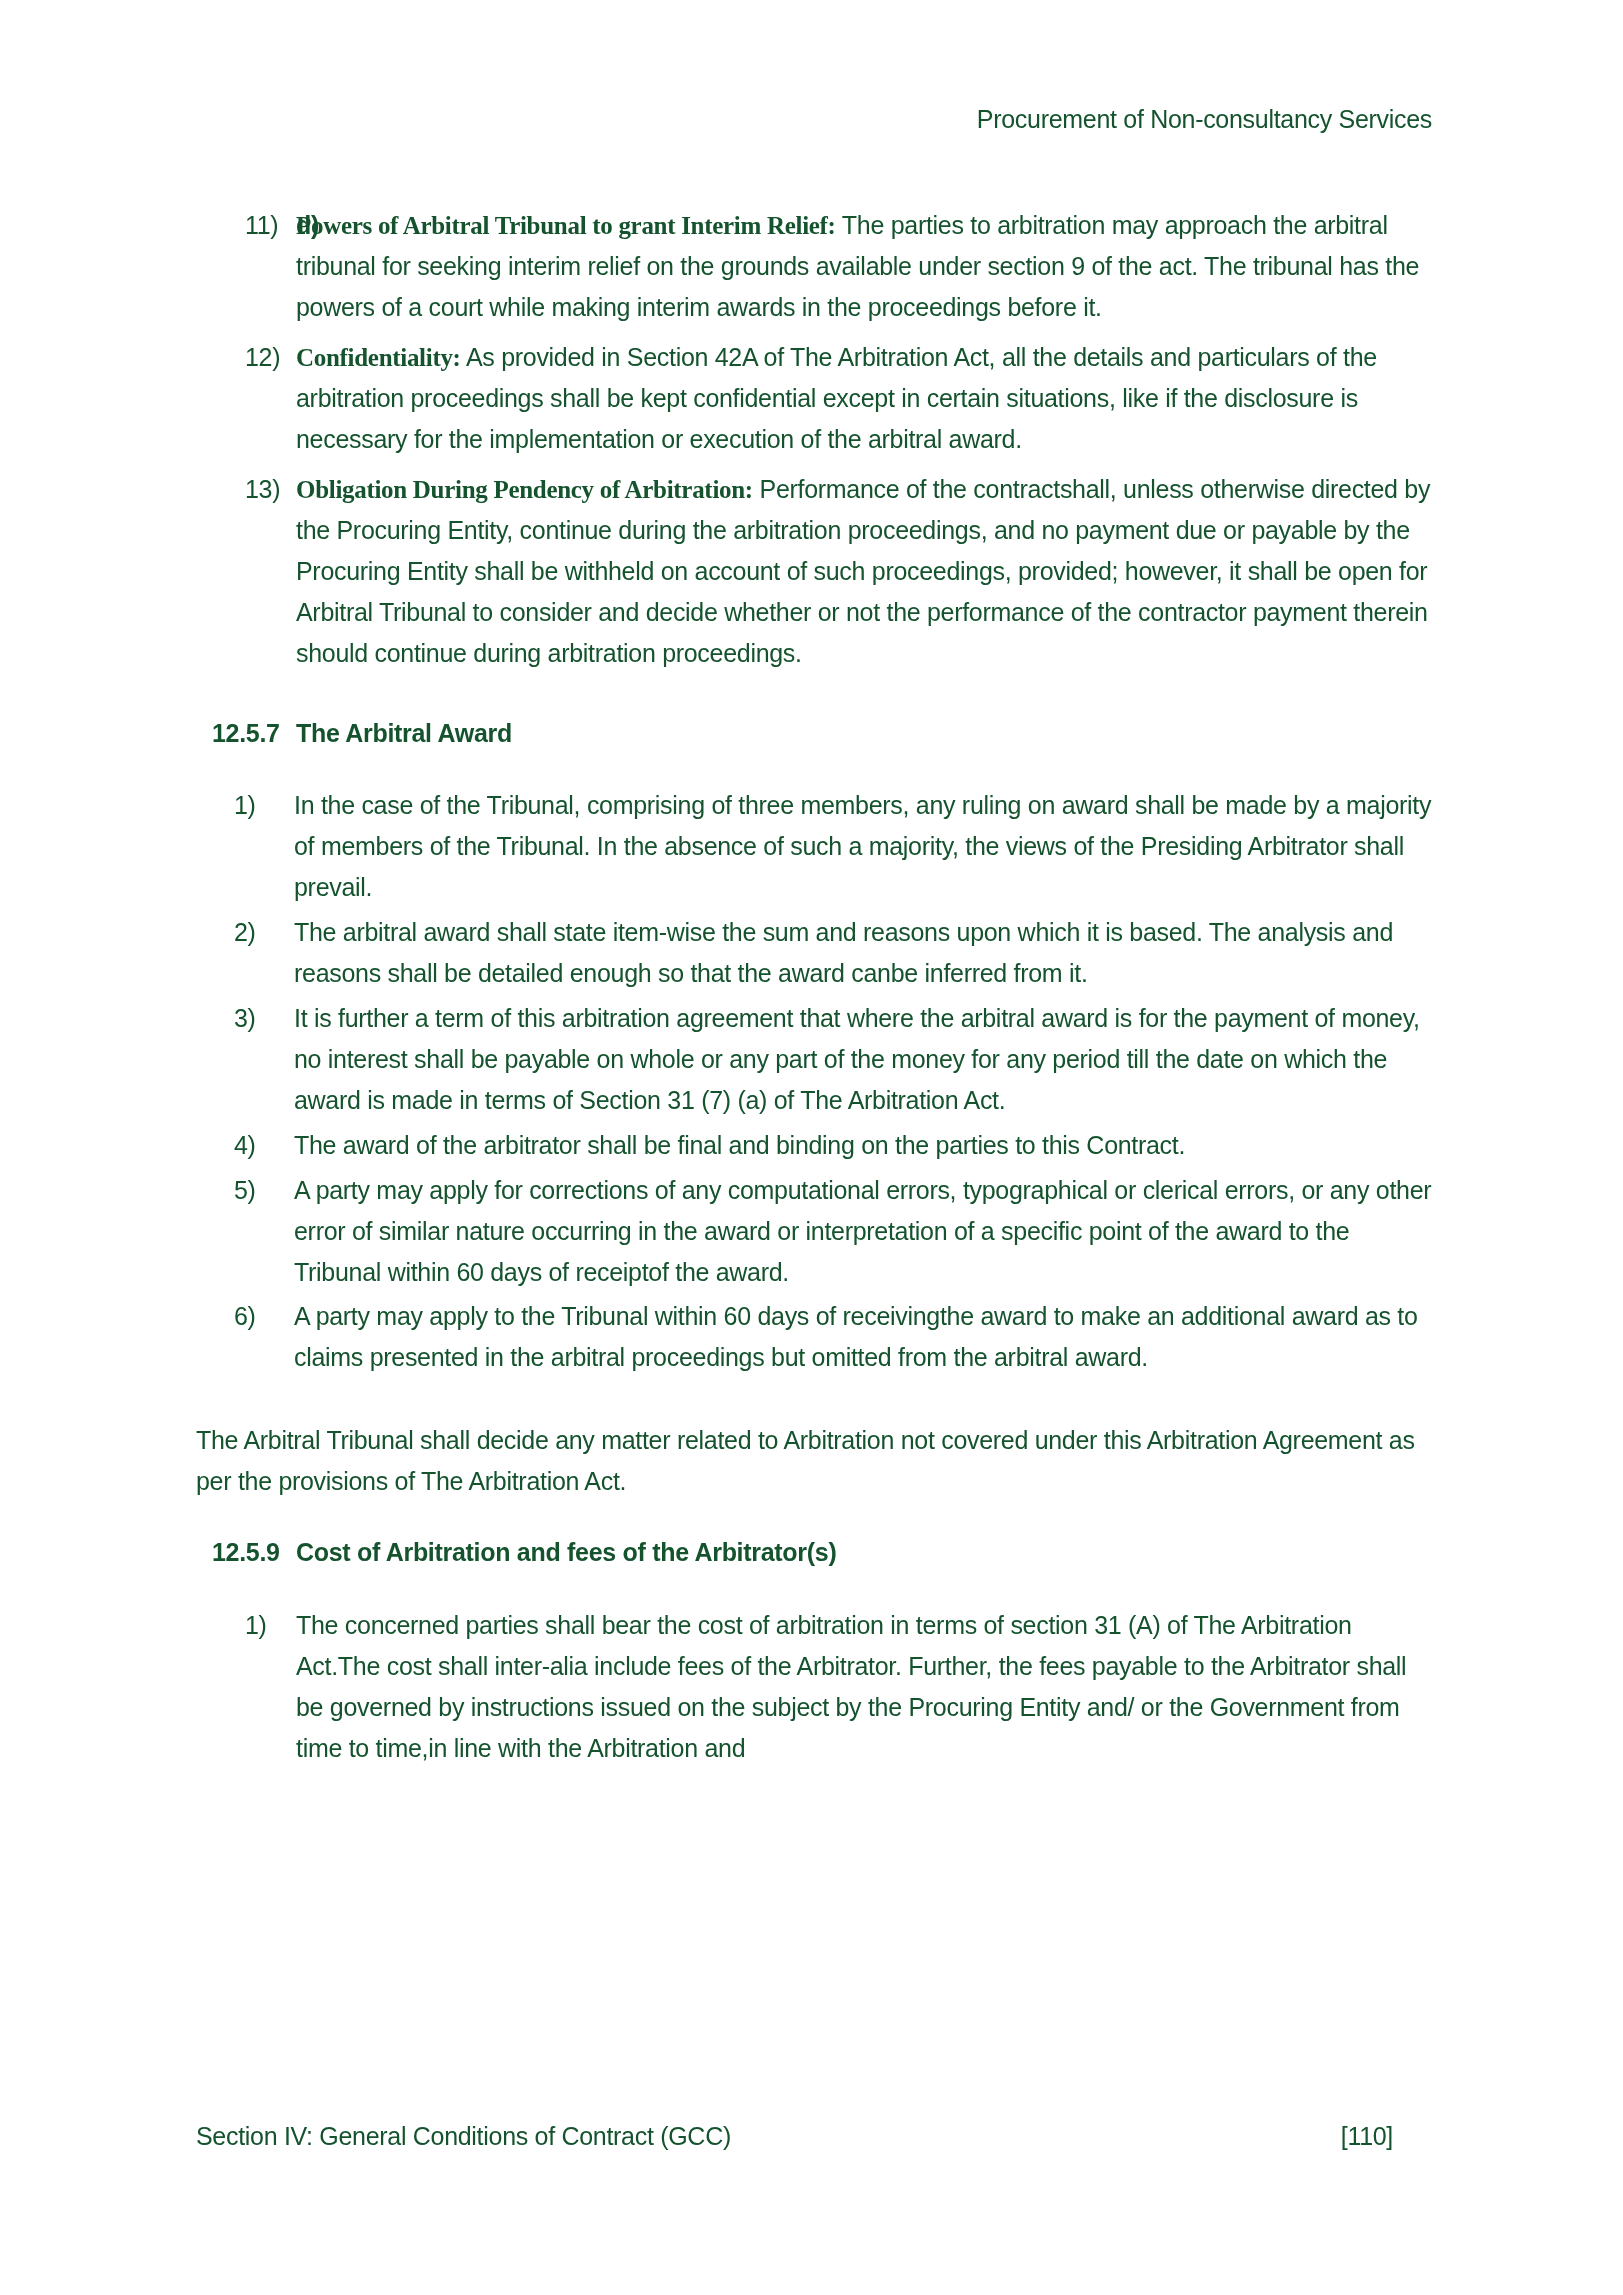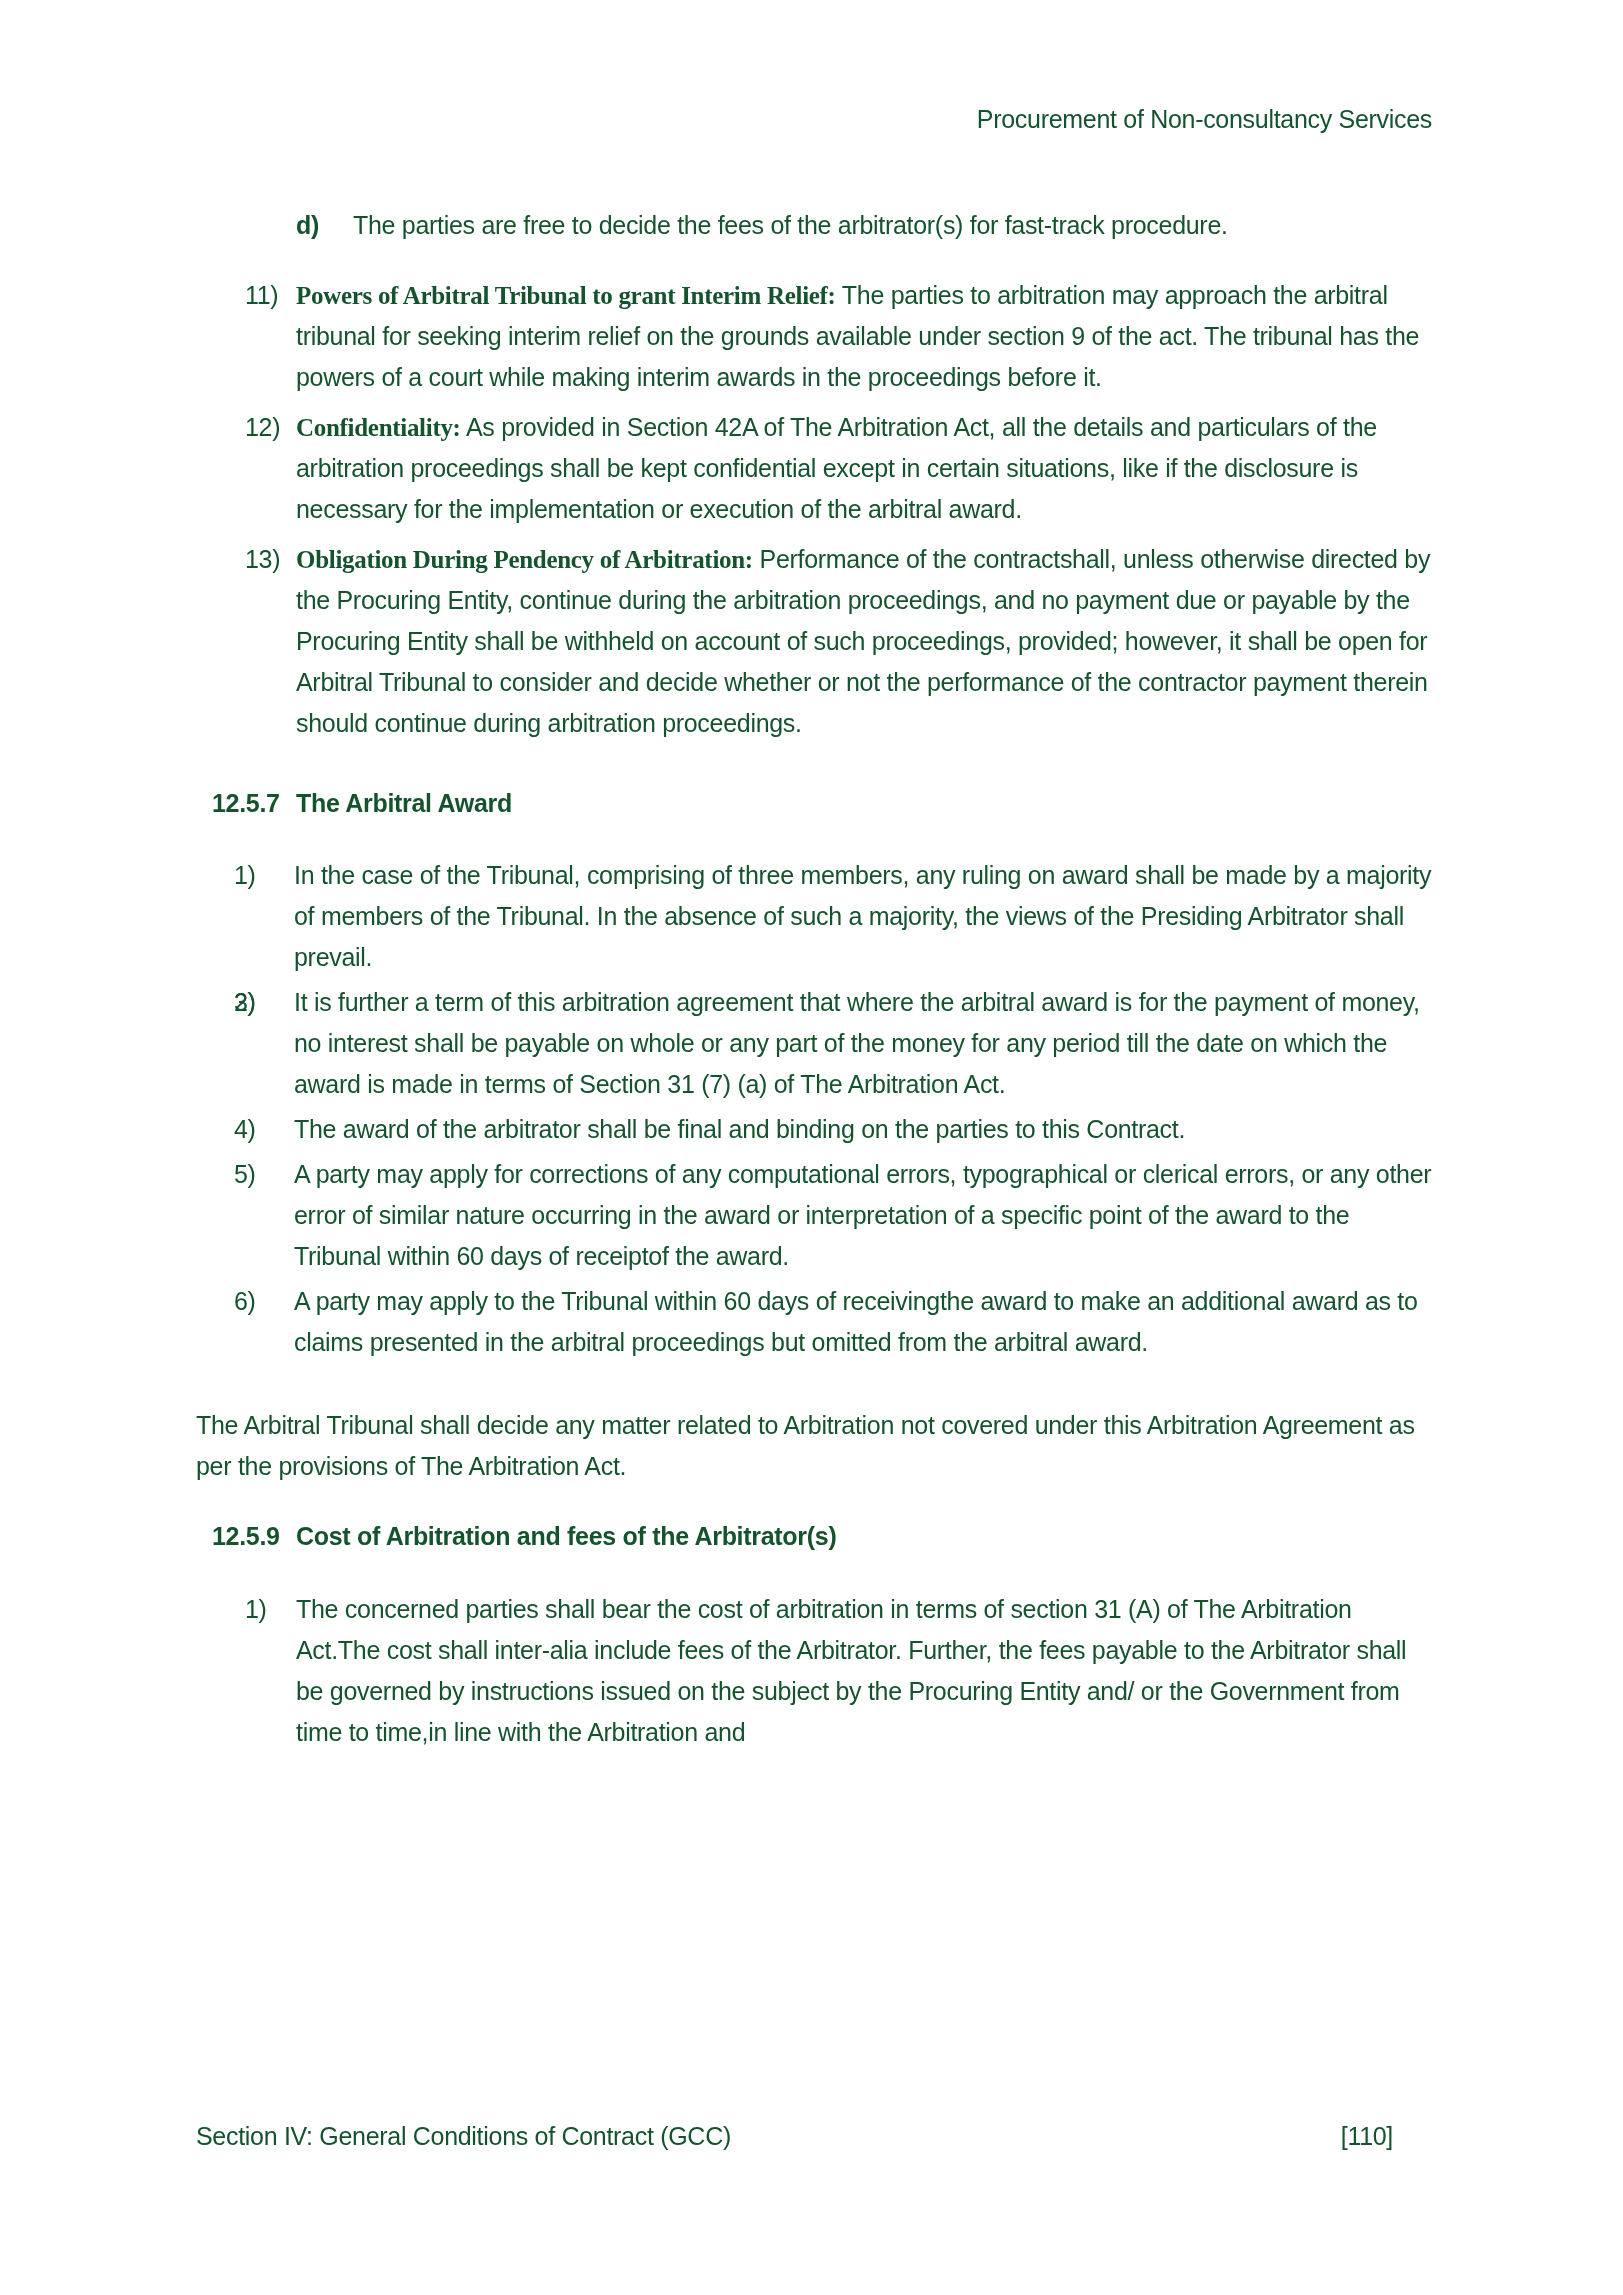--- a/index.html
+++ b/index.html
@@ -77,21 +77,20 @@
 
 <div class="page">
   <div class="margin-box">
 
     <div class="header">
       <span>Procurement of Non-consultancy Services</span>
     </div>
 
     <div class="li item-d">
       <span class="num">d)</span>
-      <span>The parties are free to decide the fees of the arbitrator(s) for fast-track procedure.</span>
     </div>
 
     <div class="li lvl1 item-11">
       <span class="num">11)</span>
       <span class="bold">Powers of Arbitral Tribunal to grant Interim Relief:</span>
       <span>The parties to arbitration may approach the arbitral tribunal for seeking interim relief on the grounds available under section 9 of the act. The tribunal has the powers of a court while making interim awards in the proceedings before it.</span>
     </div>
 
     <div class="li lvl1 item-12">
       <span class="num">12)</span>
@@ -109,20 +108,21 @@
       <span class="hnum">12.5.7</span>
       <span>The Arbitral Award</span>
     </div>
 
     <div class="li lvl2 s7-first">
       <span class="num">1)</span>
       <span>In the case of the Tribunal, comprising of three members, any ruling on award shall be made by a majority of members of the Tribunal. In the absence of such a majority, the views of the Presiding Arbitrator shall prevail.</span>
     </div>
     <div class="li lvl2 s7-next">
       <span class="num">2)</span>
+      <span>The arbitral award shall state item-wise the sum and reasons upon which it is based. The analysis and reasons shall be detailed enough so that the award canbe inferred from it.</span>
     </div>
     <div class="li lvl2 s7-next">
       <span class="num">3)</span>
       <span>It is further a term of this arbitration agreement that where the arbitral award is for the payment of money, no interest shall be payable on whole or any part of the money for any period till the date on which the award is made in terms of Section 31 (7) (a) of The Arbitration Act.</span>
     </div>
     <div class="li lvl2 s7-next">
       <span class="num">4)</span>
       <span>The award of the arbitrator shall be final and binding on the parties to this Contract.</span>
     </div>
     <div class="li lvl2 s7-next">

